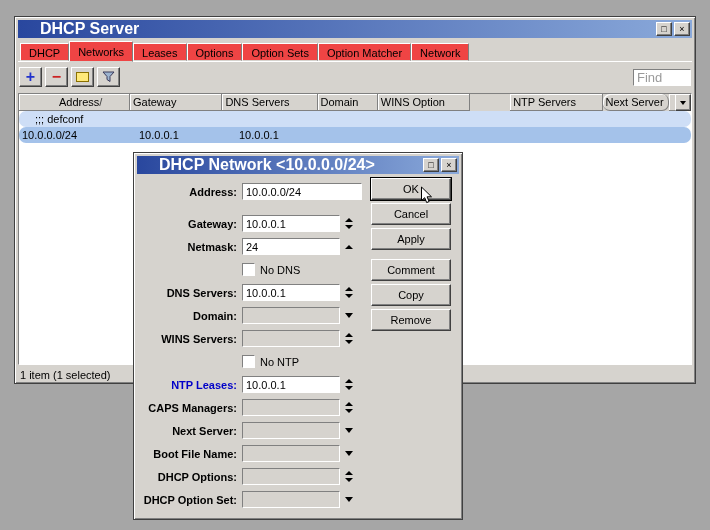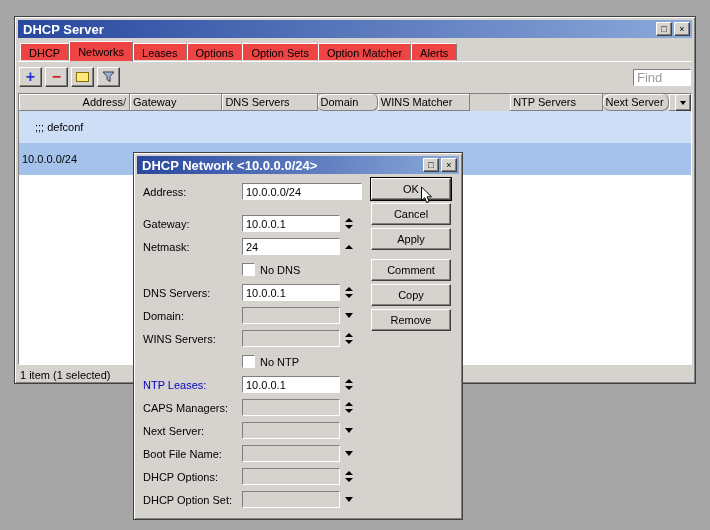--- a/index.html
+++ b/index.html
@@ -13,21 +13,21 @@
     position:absolute; box-sizing:border-box; background:#d6d3ce;
     border:1px solid #404040;
     box-shadow: inset 1px 1px 0 #ffffff, inset -1px -1px 0 #808080;
     padding:3px;
   }
   .titlebar {
     height:18px; display:flex; align-items:center;
     padding:0 2px 0 5px; color:#fff;
     background:linear-gradient(90deg, var(--titlebar-start,#29479e), var(--titlebar-end,#8aa9da));
   }
-  .titlebar .title { flex:1; font-weight:bold; font-size:13px; white-space:nowrap; overflow:hidden; }
+  .titlebar .title { flex:1; font-weight:bold; font-size:16px; white-space:nowrap; overflow:hidden;margin-left:17px; }
   .tbtn {
     width:16px; height:14px; margin-left:2px; padding:0;
     background:#d6d3ce; border:1px solid; border-color:#fff #404040 #404040 #fff;
     box-shadow: inset -1px -1px 0 #808080;
     font-family:inherit; font-size:9px; line-height:11px; text-align:center; color:#000; cursor:default;
   }
   
   .main-win { left:14px; top:16px; width:682px; height:368px; z-index:1; }
   .tabstrip { position:relative; display:flex; align-items:flex-start; height:21px; margin-top:3px; padding-left:2px; }
   .tabstrip::after { content:""; position:absolute; left:0; right:0; bottom:0; height:1px; background:#fff; z-index:2; }
@@ -55,44 +55,44 @@
   .table {
     margin-top:5px; height:270px; background:#fff; overflow:hidden;
     border:1px solid; border-color:#808080 #fff #fff #808080;
   }
   .thead { display:flex; height:17px; background:#d6d3ce; }
   .th {
     box-sizing:border-box; padding:2px 3px 0; white-space:nowrap; overflow:hidden;
     border-right:1px solid #808080; border-bottom:1px solid #808080;
     box-shadow: inset 1px 1px 0 #fff;
   }
-  .th-addr { width:117px; display:flex; justify-content:flex-end;padding-left:40px; }
-  .th-gw { width:100px; } .th-dns { width:103px; } .th-dom { width:65px;border-radius:6px; }
+  .th-addr { width:117px; display:flex; justify-content:flex-start;padding-left:40px; }
+  .th-gw { width:100px; } .th-dns { width:103px; } .th-dom { width:65px; }
   .th-wins { width:100px; } .th-ntp { width:100px;margin-left:40px; } .th-next { width:72px;border-radius:7px; }
   .th-spacer { flex:1; border-right:none; }
   .th-arrow {
     width:17px; height:17px; padding:0; background:#d6d3ce;
     border:1px solid; border-color:#fff #404040 #404040 #fff;
     box-shadow: inset -1px -1px 0 #808080;
     display:flex; align-items:center; justify-content:center;
   }
   .sort { color:#404040; }
-  .trow { display:flex; align-items:center; height:32px; }
+  .trow { display:flex; align-items:center; height:16px;border-radius:7px; }
   .row-comment { background:var(--comment-row,#cedef6); padding-left:16px; }
   .row-entry { background:var(--selected-row,#a4c2ea); }
   .td { box-sizing:border-box; padding:0 3px; white-space:nowrap; overflow:hidden; }
   .td-addr { width:117px; } .td-gw { width:100px; } .td-dns { width:103px; }
   .status { margin-top:4px; padding-left:2px; height:14px; }
   
   .dlg-win { left:133px; top:152px; width:330px; height:368px; z-index:5; }
   .dbody { position:relative; padding:6px 6px 0; height:335px; box-sizing:border-box; }
   .fields { width:226px; }
   .drow { display:flex; align-items:center; height:23px; }
   .gap-after { margin-bottom:9px; }
-  .dlabel { flex:none; box-sizing:border-box; width:99px; padding-right:5px; white-space:nowrap; }
+  .dlabel { flex:none; box-sizing:border-box; width:99px; padding-right:5px; text-align:right; white-space:nowrap;font-weight:bold; }
   .dlabel.modified { color:var(--modified-label,#0000c8); }
   .dinput {
     box-sizing:border-box; width:98px; height:17px; padding:1px 3px;
     border:1px solid; border-color:#808080 #fff #fff #808080;
     background:#fff; font-family:inherit; font-size:11px; color:#000;
   }
   .dinput.wide { width:120px; }
   .dinput.unset { background:#d6d3ce; }
   .arrows { width:14px; margin-left:2px; display:flex; flex-direction:column; align-items:center; gap:3px; cursor:default; }
   .tri-up { width:0; height:0; border-left:4px solid transparent; border-right:4px solid transparent; border-bottom:4px solid #000; }
@@ -129,21 +129,21 @@
       <button class="tbtn"><span>×</span></button>
     </div>
 
     <div class="tabstrip">
       <div class="tab"><span>DHCP</span></div>
       <div class="tab active"><span>Networks</span></div>
       <div class="tab"><span>Leases</span></div>
       <div class="tab"><span>Options</span></div>
       <div class="tab"><span>Option Sets</span></div>
       <div class="tab"><span>Option Matcher</span></div>
-      <div class="tab"><span>Alerts</span></div>
+      <div class="tab"><span>Network</span></div>
     </div>
 
     <div class="toolbar">
       <button class="toolbtn">
           <span class="icon-add">+</span>
         </button>
       <button class="toolbtn">
           <span class="icon-remove">−</span>
         </button>
       <button class="toolbtn">
@@ -159,21 +159,21 @@
 
     <div class="table">
       <div class="thead">
         <div class="th th-addr">
           <span>Address</span>
           <span class="sort">/</span>
         </div>
         <div class="th th-gw"><span>Gateway</span></div>
         <div class="th th-dns"><span>DNS Servers</span></div>
         <div class="th th-dom"><span>Domain</span></div>
-        <div class="th th-wins"><span>WINS Matcher</span></div>
+        <div class="th th-wins"><span>WINS Option</span></div>
         <div class="th th-ntp"><span>NTP Servers</span></div>
         <div class="th th-next"><span>Next Server</span></div>
         <div class="th th-spacer"></div>
         <button class="th-arrow">
             <span class="tri-drop small"></span>
           </button>
       </div>
       <div class="trow row-comment">
         <span>;;; defconf</span>
       </div>

